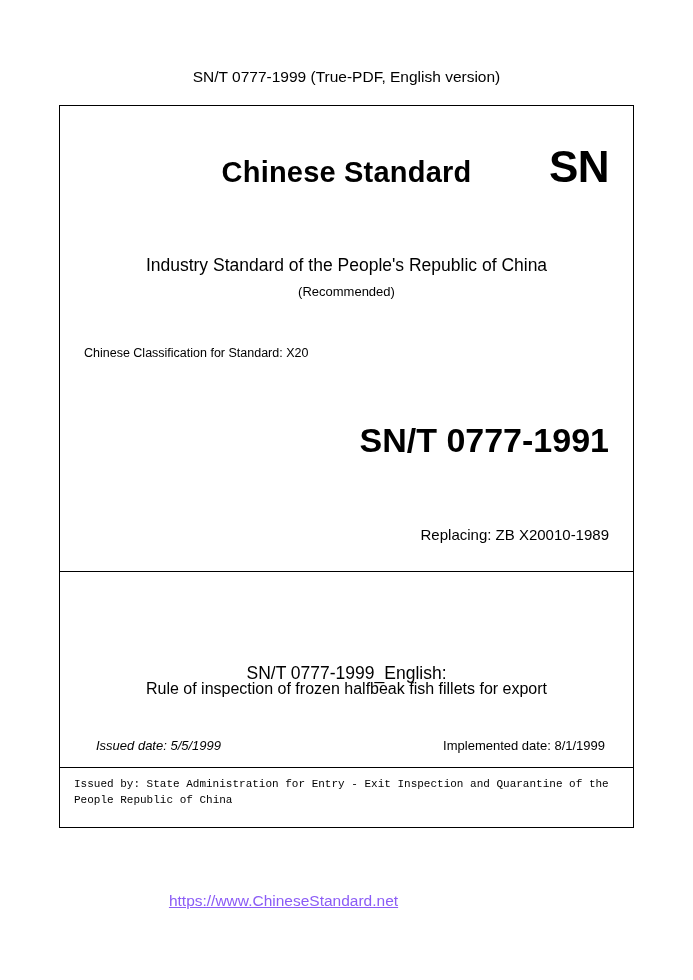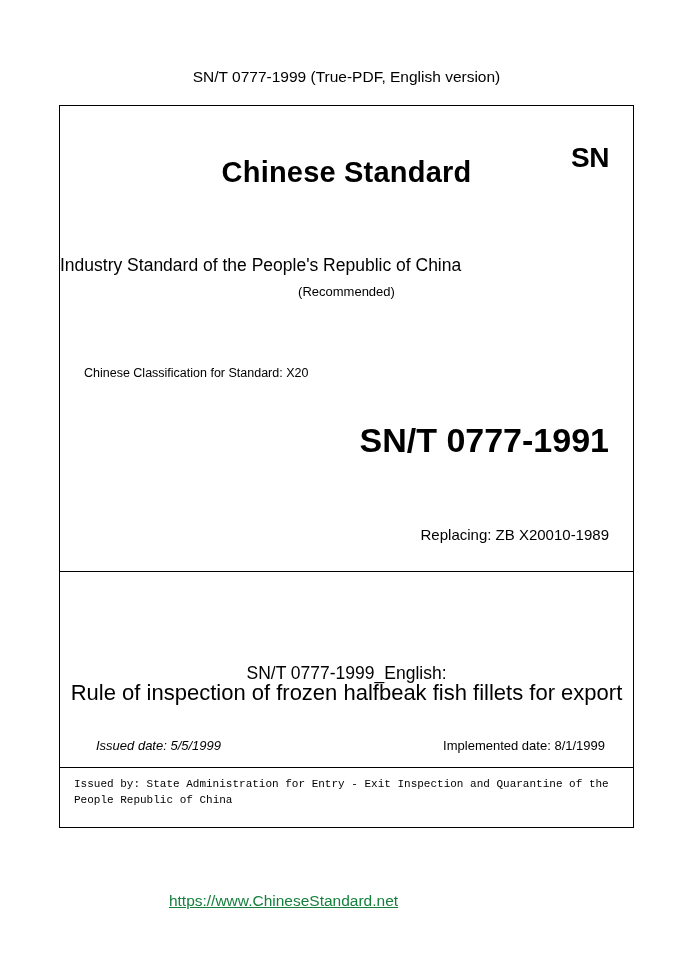--- a/index.html
+++ b/index.html
@@ -53,46 +53,45 @@
     width: 100%;
     text-align: center;
     font-size: 29px;
     font-weight: bold;
     letter-spacing: 0.2px;
   }
   .sn-logo {
     position: absolute;
     top: 36px;
     right: 24px;
-    font-size: 28px;
+    font-size: 44px;
     font-weight: bold;
     letter-spacing: -0.5px;
   }
   .subtitle1 {
     position: absolute;
     top: 149px;
     left: 0;
     width: 100%;
-    text-align: left;
+    text-align: center;
     font-size: 17.5px;
   }
   .subtitle2 {
     position: absolute;
     top: 178px;
     left: 0;
     width: 100%;
     text-align: center;
     font-size: 13px;
   }
   .classification {
     position: absolute;
     top: 240px;
     left: 24px;
     font-size: 12.5px;
-    margin-top: 20px;
   }
   .std-number {
     position: absolute;
     top: 315px;
     right: 24px;
     font-size: 34px;
     font-weight: bold;
   }
   .replacing {
     position: absolute;
@@ -115,21 +114,21 @@
     text-align: center;
     font-size: 17.5px;
     margin-top: 13px;
   }
   .doc-title-desc {
     position: absolute;
     top: 108px;
     left: 0;
     width: 100%;
     text-align: center;
-    font-size: 22px;
+    font-size: 16px;
   }
   .issued-date {
     position: absolute;
     bottom: 14px;
     left: 36px;
     font-size: 13px;
     font-style: italic;
   }
   .implemented-date {
     position: absolute;
@@ -147,21 +146,21 @@
     line-height: 1.45;
     font-family: Liberation Mono, monospace;
   }
   .footer-link {
     position: absolute;
     top: 892px;
     left: 0;
     width: 567px;
     text-align: center;
     font-size: 15.5px;
-    color: #15803d;
+    color: #8b5cf6;
     text-decoration: underline;
   }
 </style>
 </head>
 <body>
 
 <div class="page">
 
   <div class="top-caption">SN/T 0777-1999 (True-PDF, English version)</div>
 

